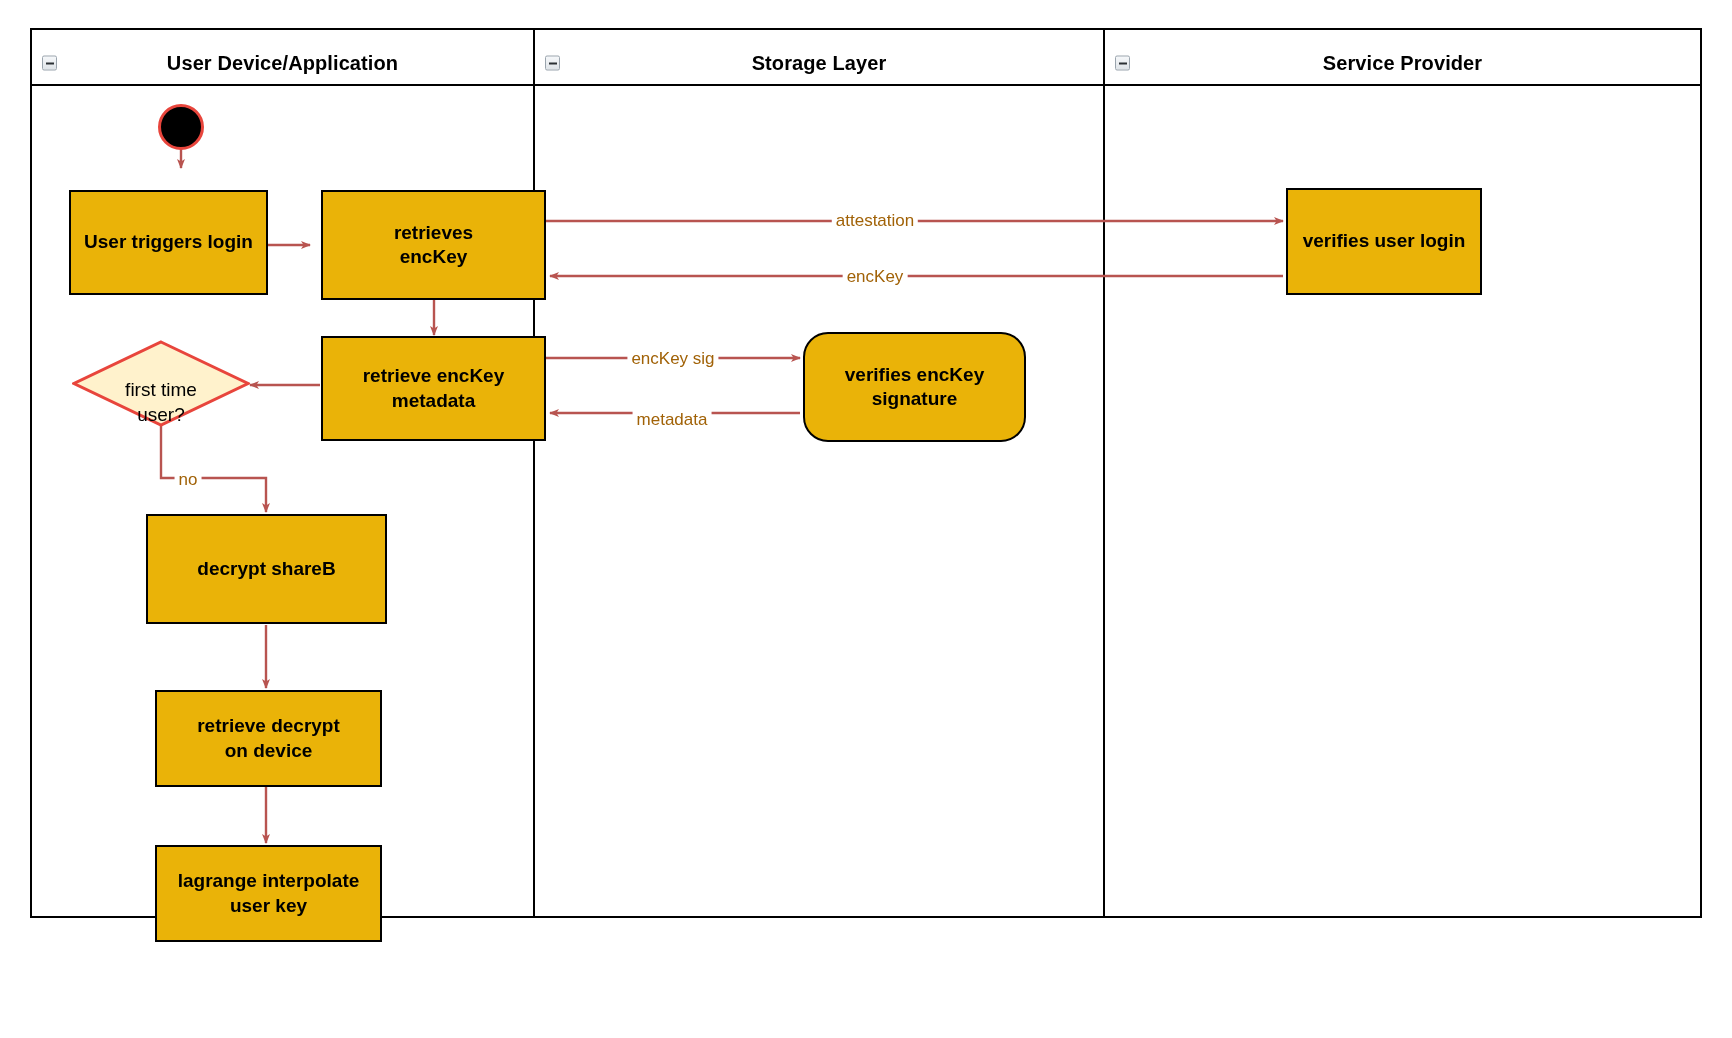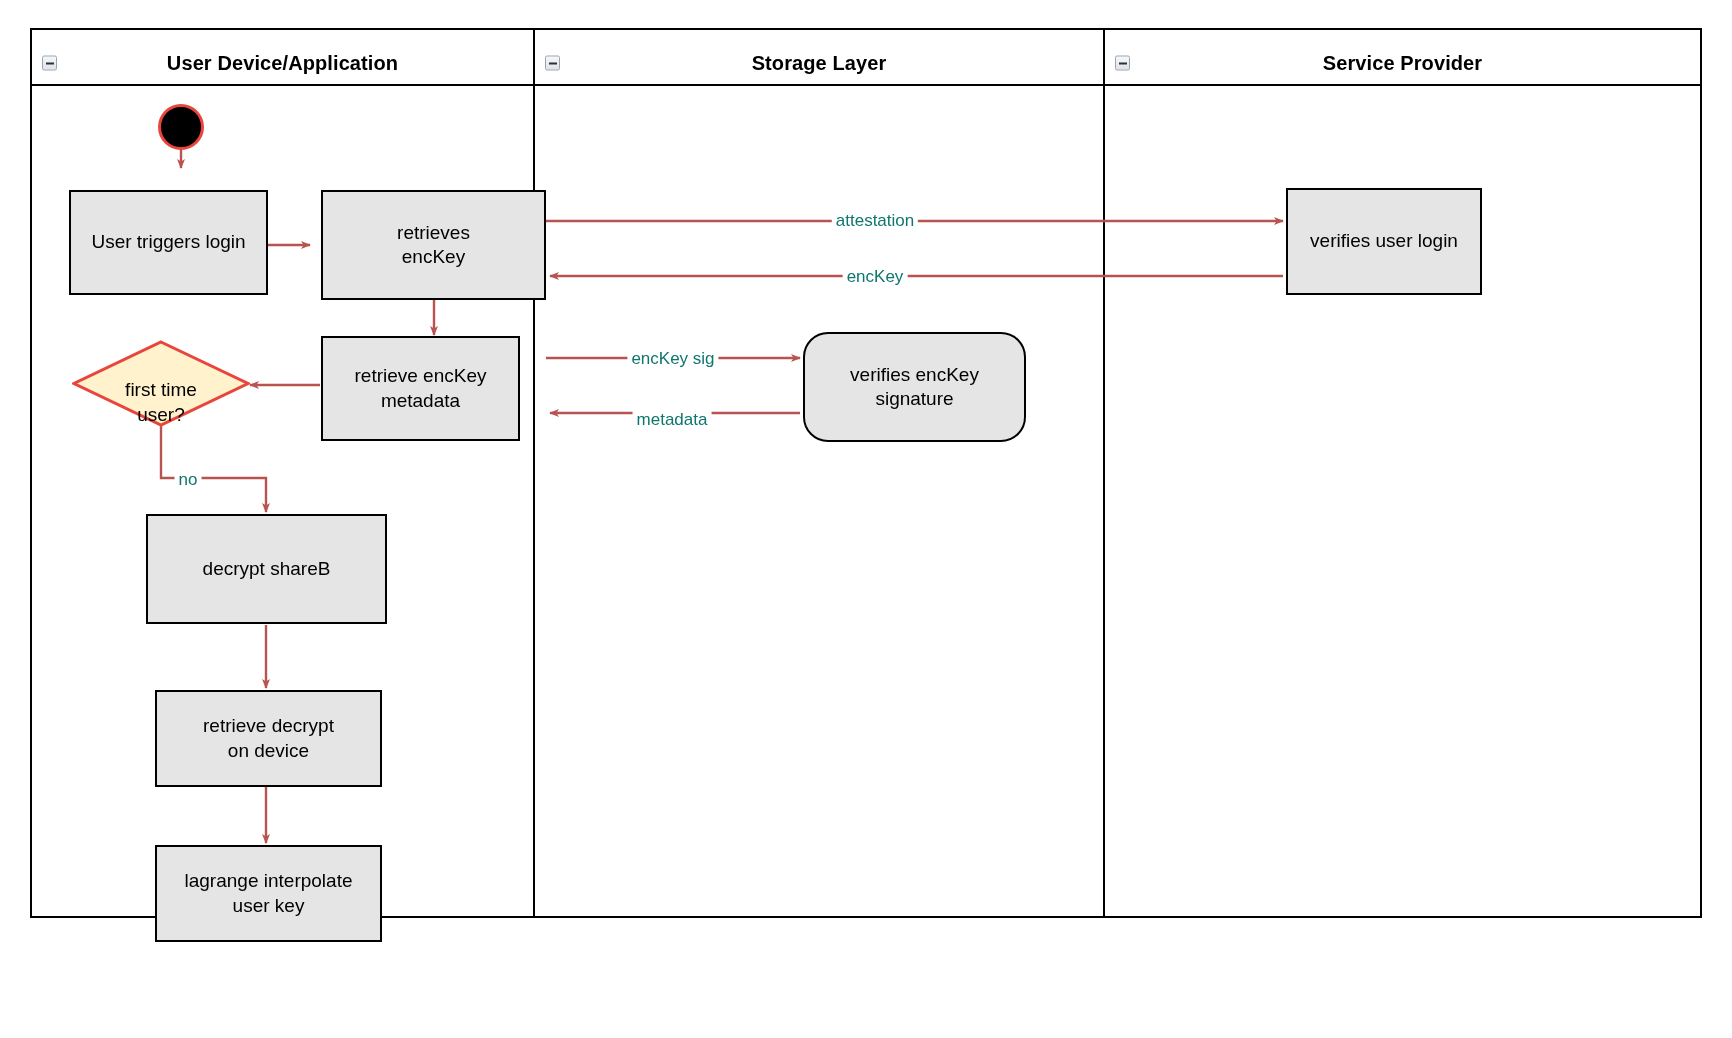--- a/index.html
+++ b/index.html
@@ -71,30 +71,31 @@
     display: block;
     width: 8px;
     height: 2px;
     background: #2b3034;
   }
 
   
   .node {
     position: absolute;
     border: 2px solid #000000;
-    background: #e5e5e5;
+    background: #eab308;
     box-sizing: border-box;
     display: flex;
     align-items: center;
     justify-content: center;
     text-align: center;
     font-size: 19px;
     line-height: 1.28;
     color: #000000;
     padding: 20px 6px;
+    font-weight: bold;
   }
   .start-node {
     position: absolute;
     width: 46px;
     height: 46px;
     border-radius: 50%;
     background: #000000;
     border: 3px solid #e8453c;
     box-sizing: border-box;
   }
@@ -119,21 +120,21 @@
   #edges {
     position: absolute;
     left: 0; top: 0;
     width: 1732px;
     height: 1038px;
     pointer-events: none;
   }
   .edge-label {
     position: absolute;
     font-size: 17px;
-    color: #0f766e;
+    color: #a16207;
     background: #ffffff;
     padding: 0 4px;
     white-space: nowrap;
     transform: translate(-50%, -50%);
     line-height: 1;
     text-align: center;
   }
 </style>
 </head>
 <body>
@@ -203,21 +204,21 @@
   <div class="edge-label" style="left:672px; top:419px;">metadata</div>
   <div class="edge-label" style="left:188px; top:479px;">no</div>
 
   <div class="start-node" style="left:158px; top:104px;"></div>
 
   <div class="node" style="left:69px; top:190px; width:199px; height:105px;">User triggers login</div>
 
   <div class="node" style="left:321px; top:190px; width:225px; height:110px; white-space:pre-line;">retrieves
 encKey</div>
 
-  <div class="node" style="left:321px; top:336px; width:199px; height:105px; white-space:pre-line;">retrieve encKey
+  <div class="node" style="left:321px; top:336px; width:225px; height:105px; white-space:pre-line;">retrieve encKey
 metadata</div>
 
   <div class="decision" style="left:72px; top:340px; width:178px; height:87px;">
     <svg width="178" height="87" viewBox="0 0 178 87">
       <polygon points="89,2 176,43.5 89,85 2,43.5" fill="#ffF2CC" stroke="#e8453c" stroke-width="3"></polygon>
     </svg>
     <span class="decision-label">first time
 user?</span>
   </div>
 

